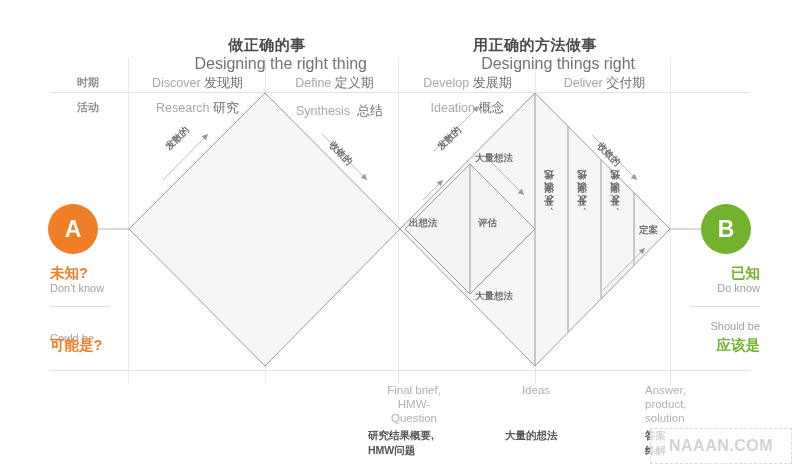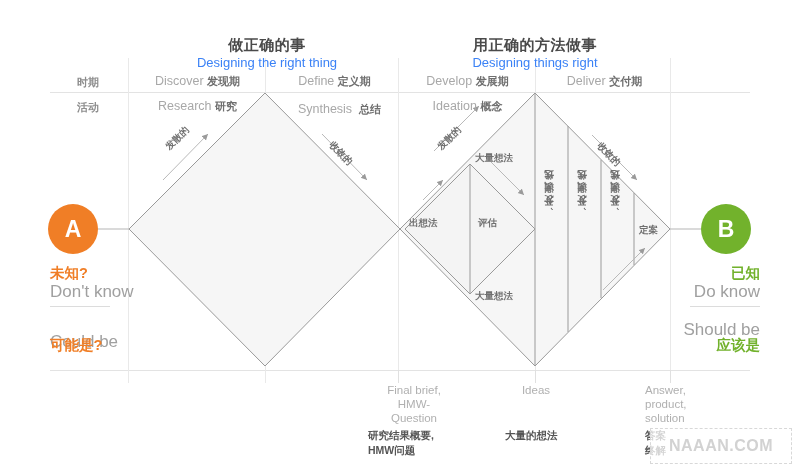--- a/index.html
+++ b/index.html
@@ -14,45 +14,45 @@
   #svgroot{position:absolute;left:0;top:0;width:800px;height:474px;}
 
   .abs{position:absolute;}
 
   
   .big-title{
     font-size:15px;font-weight:bold;color:#4a4a4a;
     text-align:center;white-space:nowrap;letter-spacing:.5px;
   }
   .sub-title{
-    font-size:13px;color:#3b82f6;text-align:center;white-space:nowrap;
+    font-size:16px;color:#737373;text-align:right;white-space:nowrap;
   }
 
   
   .rowlabel{
     font-size:11px;color:#8e8e8e;font-weight:bold;text-align:center;white-space:nowrap;
   }
 
   
   .cell{
     font-size:12.5px;color:#a8a8a8;text-align:center;white-space:nowrap;
   }
-  .cell b{color:#6f6f6f;font-weight:bold;font-size:11px;}
+  .cell b{color:#6f6f6f;font-weight:normal;font-size:13px;}
 
   
   .circle{
     width:50px;height:50px;border-radius:50%;
     display:flex;align-items:center;justify-content:center;
     color:#fff;font-size:23px;font-weight:bold;
   }
   .circ-a{background:#f07e26;}
   .circ-b{background:#72b22c;}
 
   .side-cn{font-size:14.5px;font-weight:bold;white-space:nowrap;}
-  .side-en{font-size:17px;color:#a0a0a0;white-space:nowrap;}
+  .side-en{font-size:11px;color:#a0a0a0;white-space:nowrap;}
   .cn-orange{color:#f07e26;}
   .cn-green{color:#72b22c;}
 
   .divline{height:1px;background:#dcdcdc;}
 
   
   .dlabel{
     font-size:9.5px;color:#707070;font-weight:bold;white-space:nowrap;text-align:left;
   }
   .vlabel{

